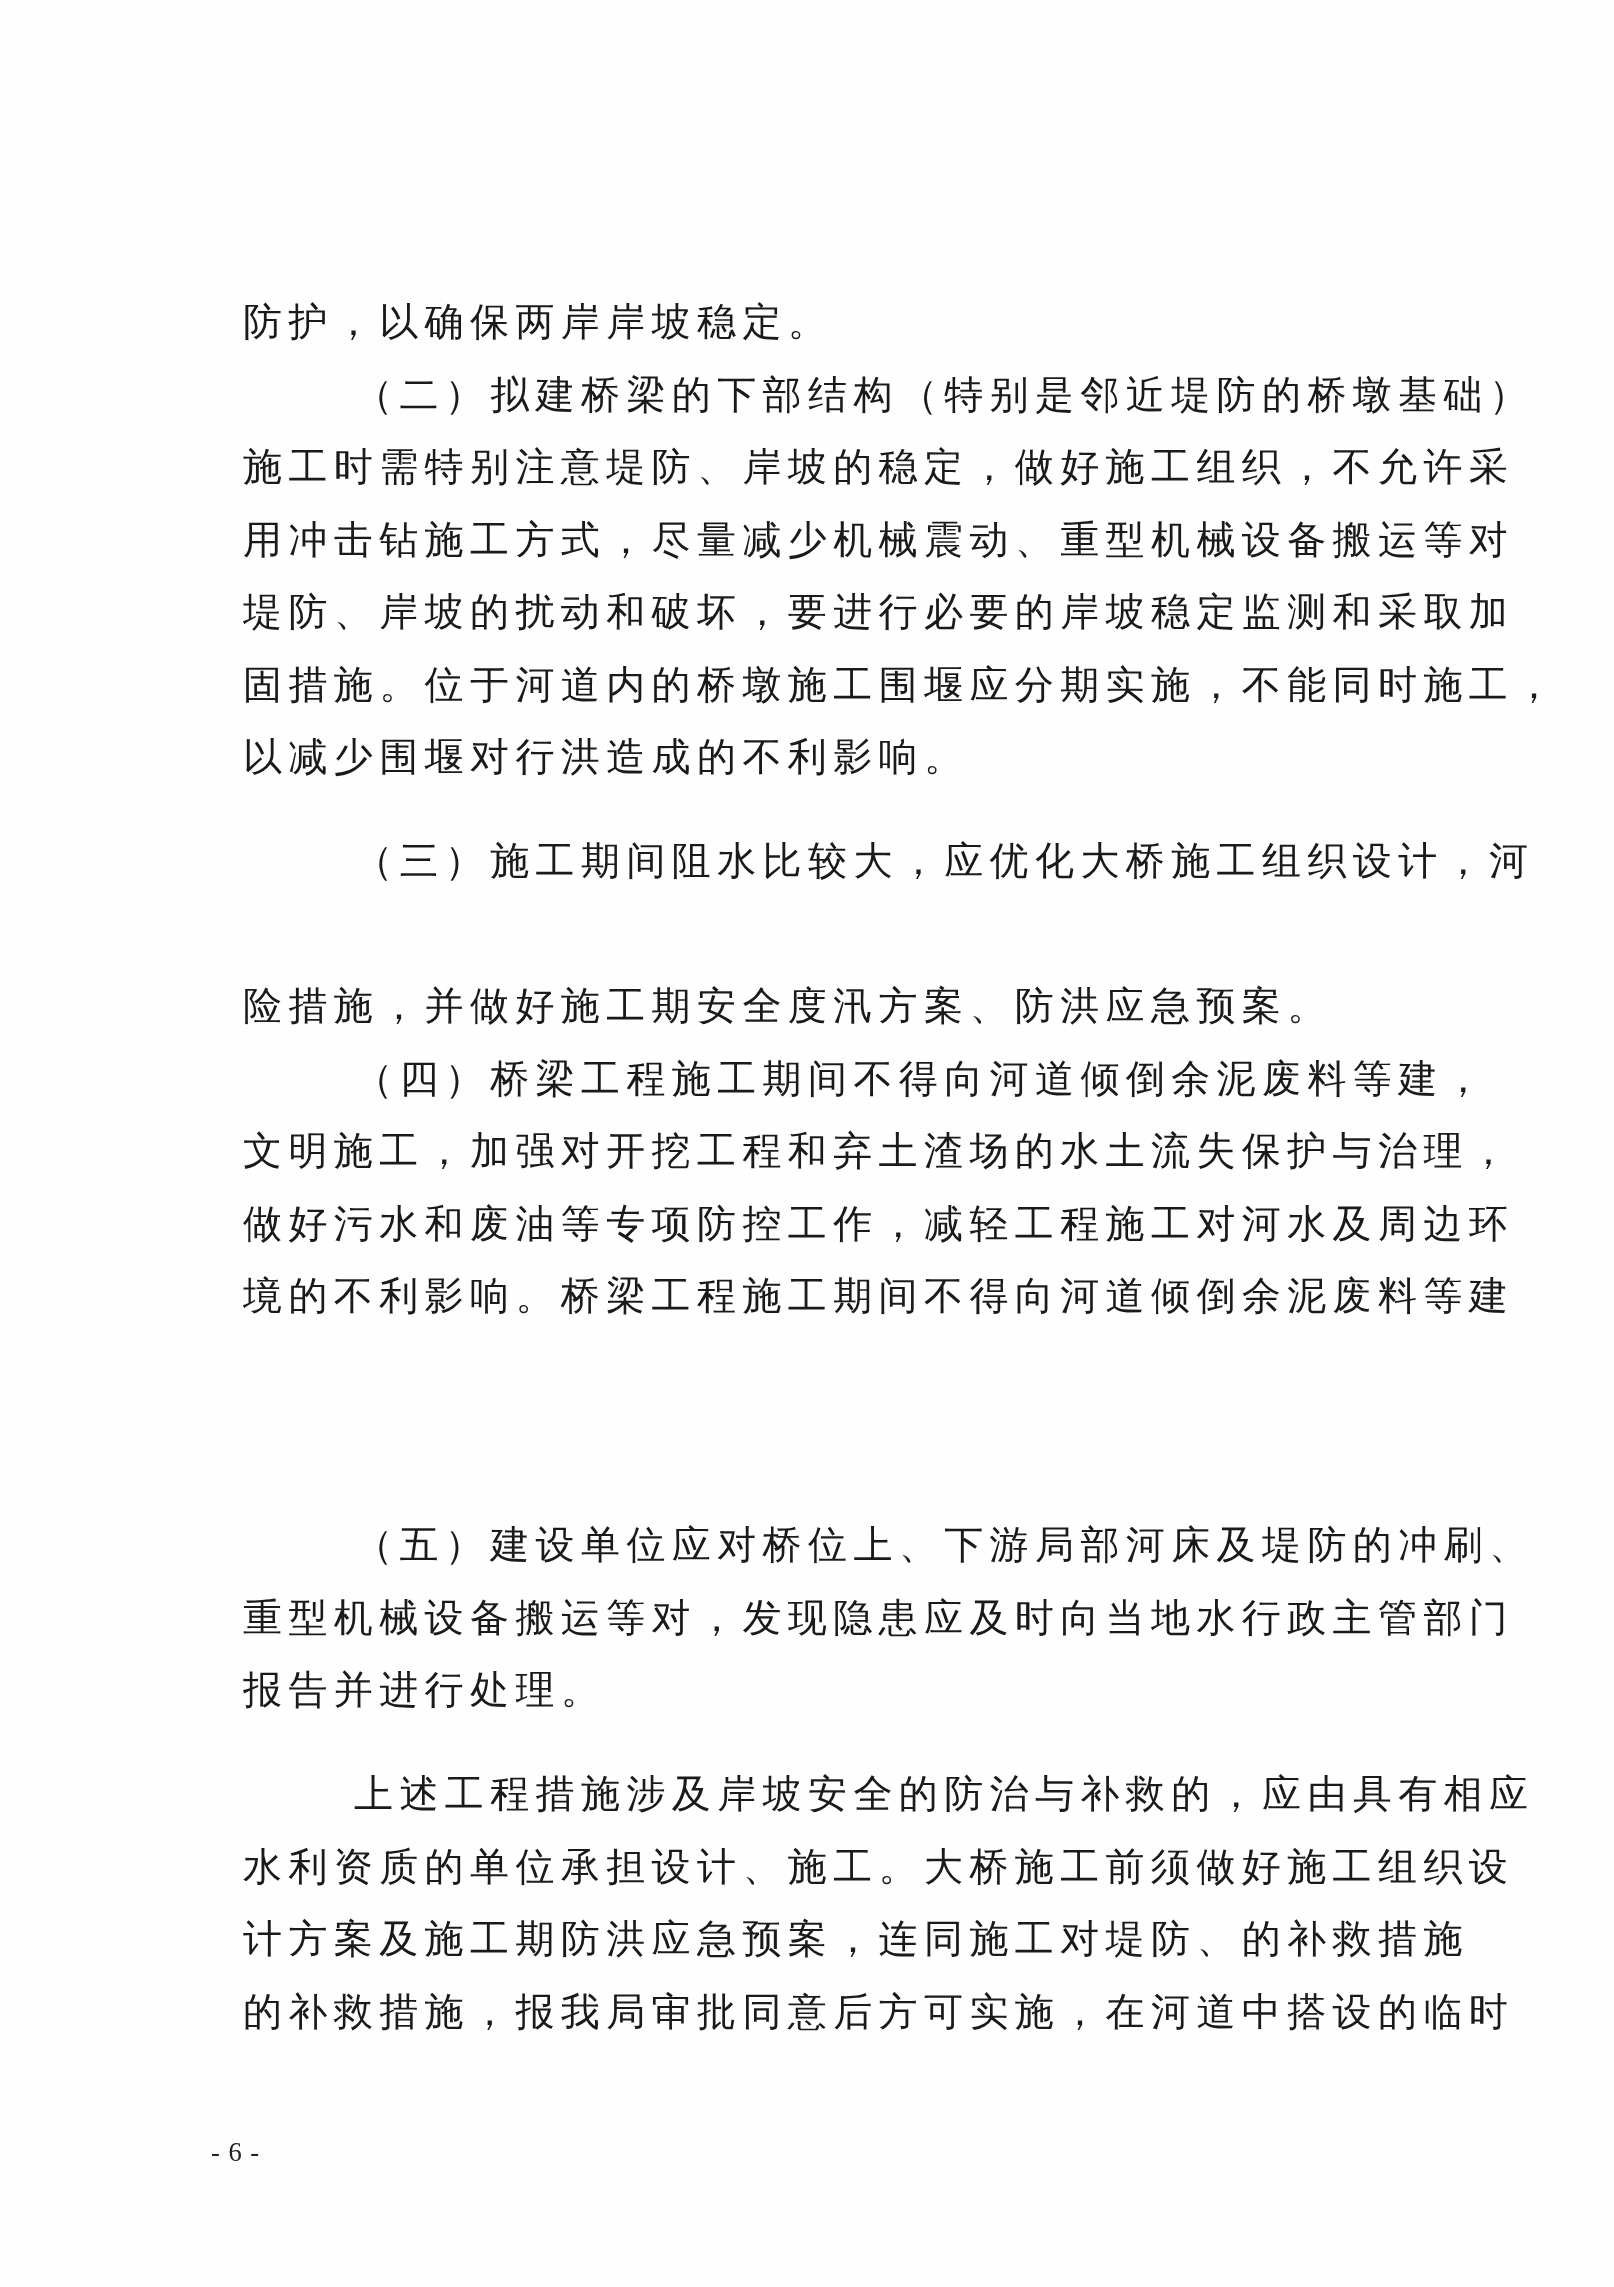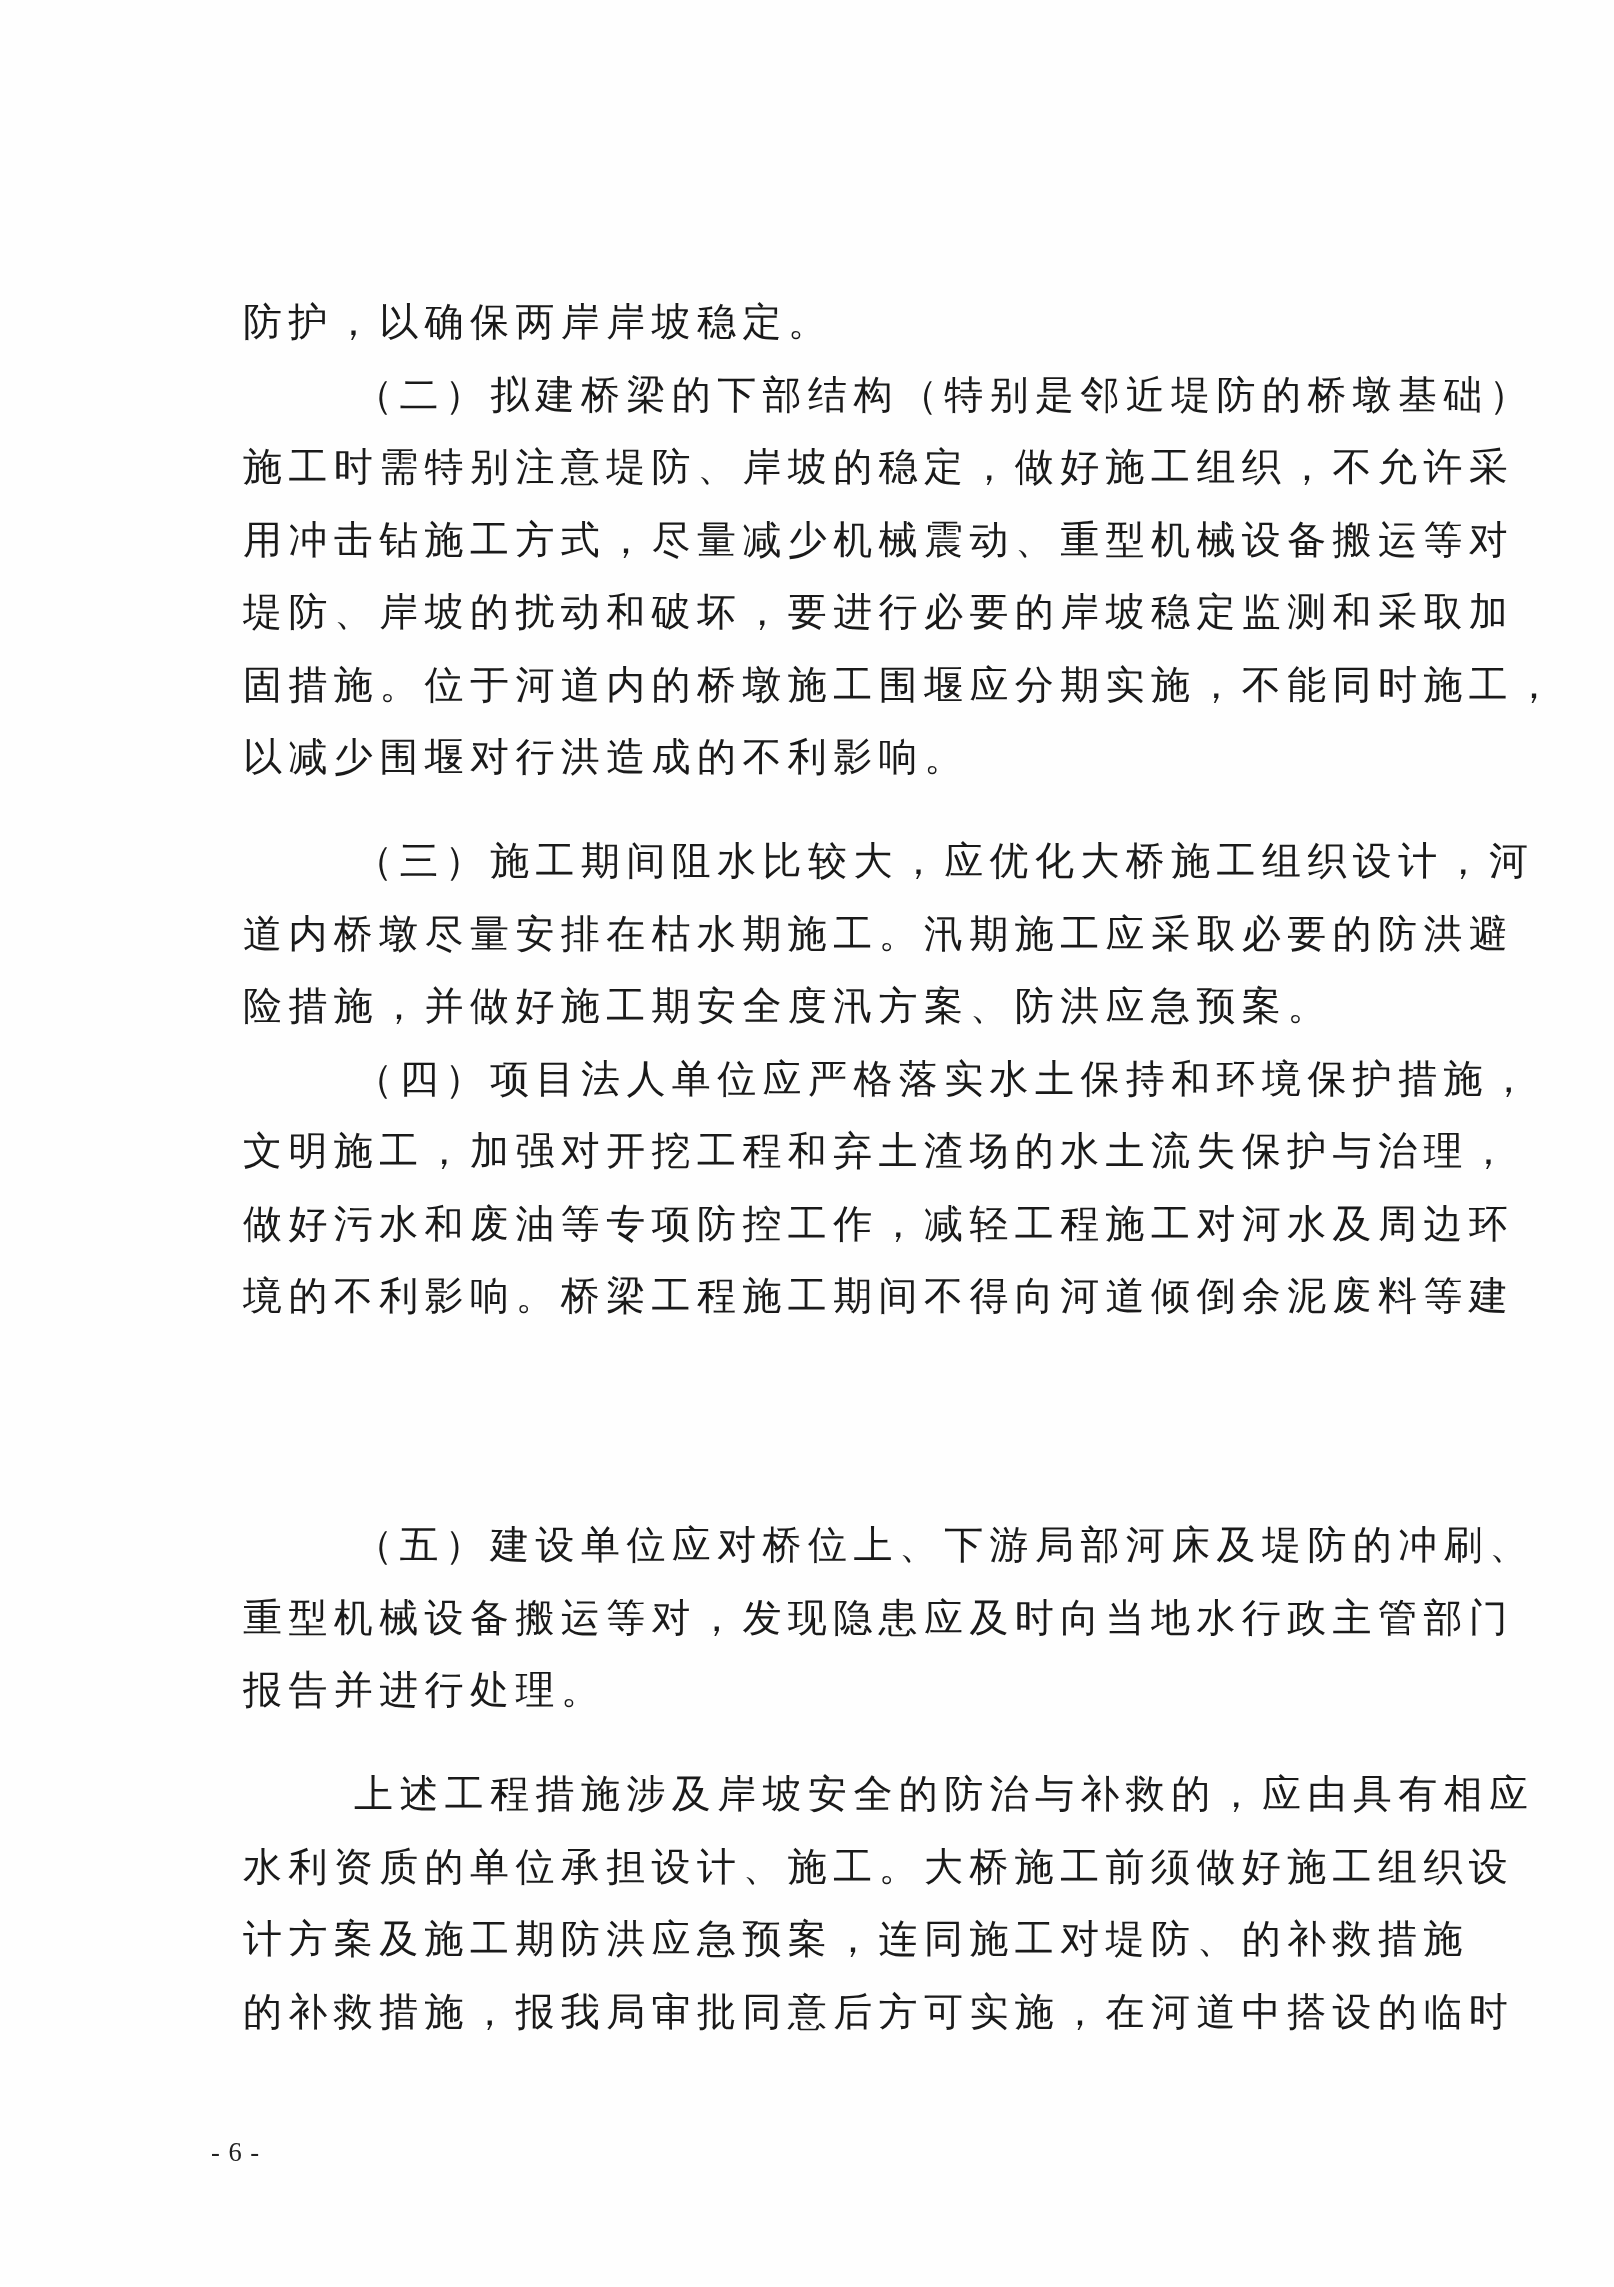--- a/index.html
+++ b/index.html
@@ -60,24 +60,23 @@
   <div class="line last" style="top:292px">防护，以确保两岸岸坡稳定。</div>
 
   <div class="line indent" style="top:365px">（二）拟建桥梁的下部结构（特别是邻近堤防的桥墩基础）</div>
   <div class="line" style="top:437px">施工时需特别注意堤防、岸坡的稳定，做好施工组织，不允许采</div>
   <div class="line" style="top:510px">用冲击钻施工方式，尽量减少机械震动、重型机械设备搬运等对</div>
   <div class="line" style="top:582px">堤防、岸坡的扰动和破坏，要进行必要的岸坡稳定监测和采取加</div>
   <div class="line" style="top:655px">固措施。位于河道内的桥墩施工围堰应分期实施，不能同时施工，</div>
   <div class="line last" style="top:727px">以减少围堰对行洪造成的不利影响。</div>
 
   <div class="line indent" style="top:831px">（三）施工期间阻水比较大，应优化大桥施工组织设计，河</div>
-  <div class="line" style="top:904px">道内桥墩尽量安排在枯水期施工。汛期施工应采取必要的防洪避</div>
   <div class="line last" style="top:976px">险措施，并做好施工期安全度汛方案、防洪应急预案。</div>
 
-  <div class="line indent" style="top:1049px">（四）项目法人单位应严格落实水土保持和环境保护措施，</div>
+  <div class="line indent" style="top:1049px">（四）桥梁工程施工期间不得向河道倾倒余泥废料等建，</div>
   <div class="line" style="top:1121px">文明施工，加强对开挖工程和弃土渣场的水土流失保护与治理，</div>
   <div class="line" style="top:1194px">做好污水和废油等专项防控工作，减轻工程施工对河水及周边环</div>
   <div class="line" style="top:1266px">境的不利影响。桥梁工程施工期间不得向河道倾倒余泥废料等建</div>
 
   <div class="line indent" style="top:1515px">（五）建设单位应对桥位上、下游局部河床及堤防的冲刷、</div>
   <div class="line" style="top:1588px">重型机械设备搬运等对，发现隐患应及时向当地水行政主管部门</div>
   <div class="line last" style="top:1660px">报告并进行处理。</div>
 
   <div class="line indent" style="top:1764px">上述工程措施涉及岸坡安全的防治与补救的，应由具有相应</div>
   <div class="line" style="top:1837px">水利资质的单位承担设计、施工。大桥施工前须做好施工组织设</div>

